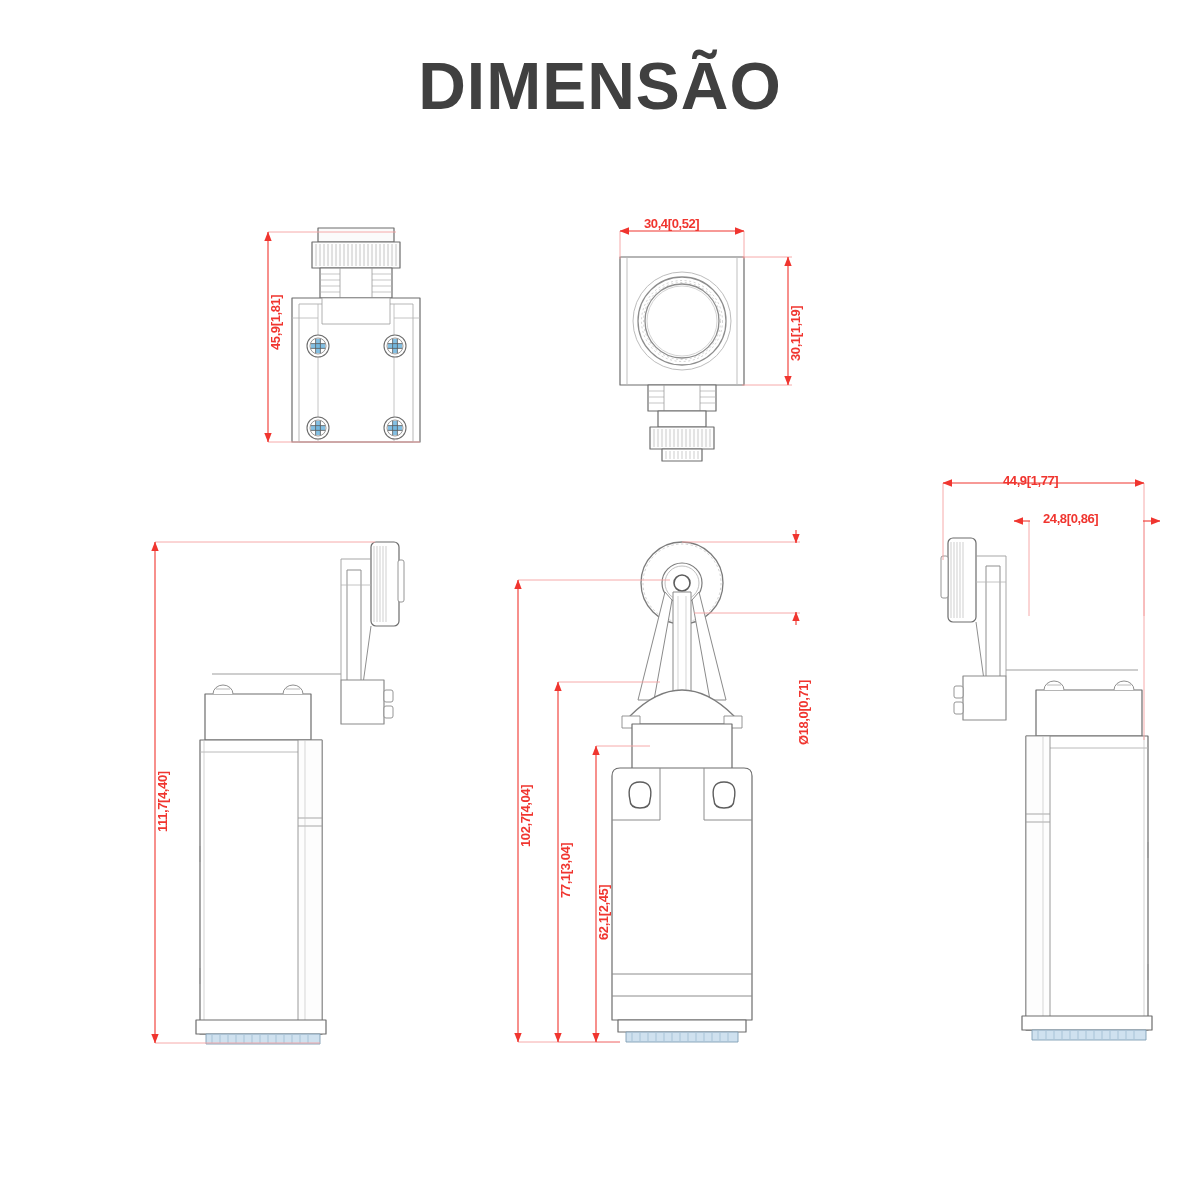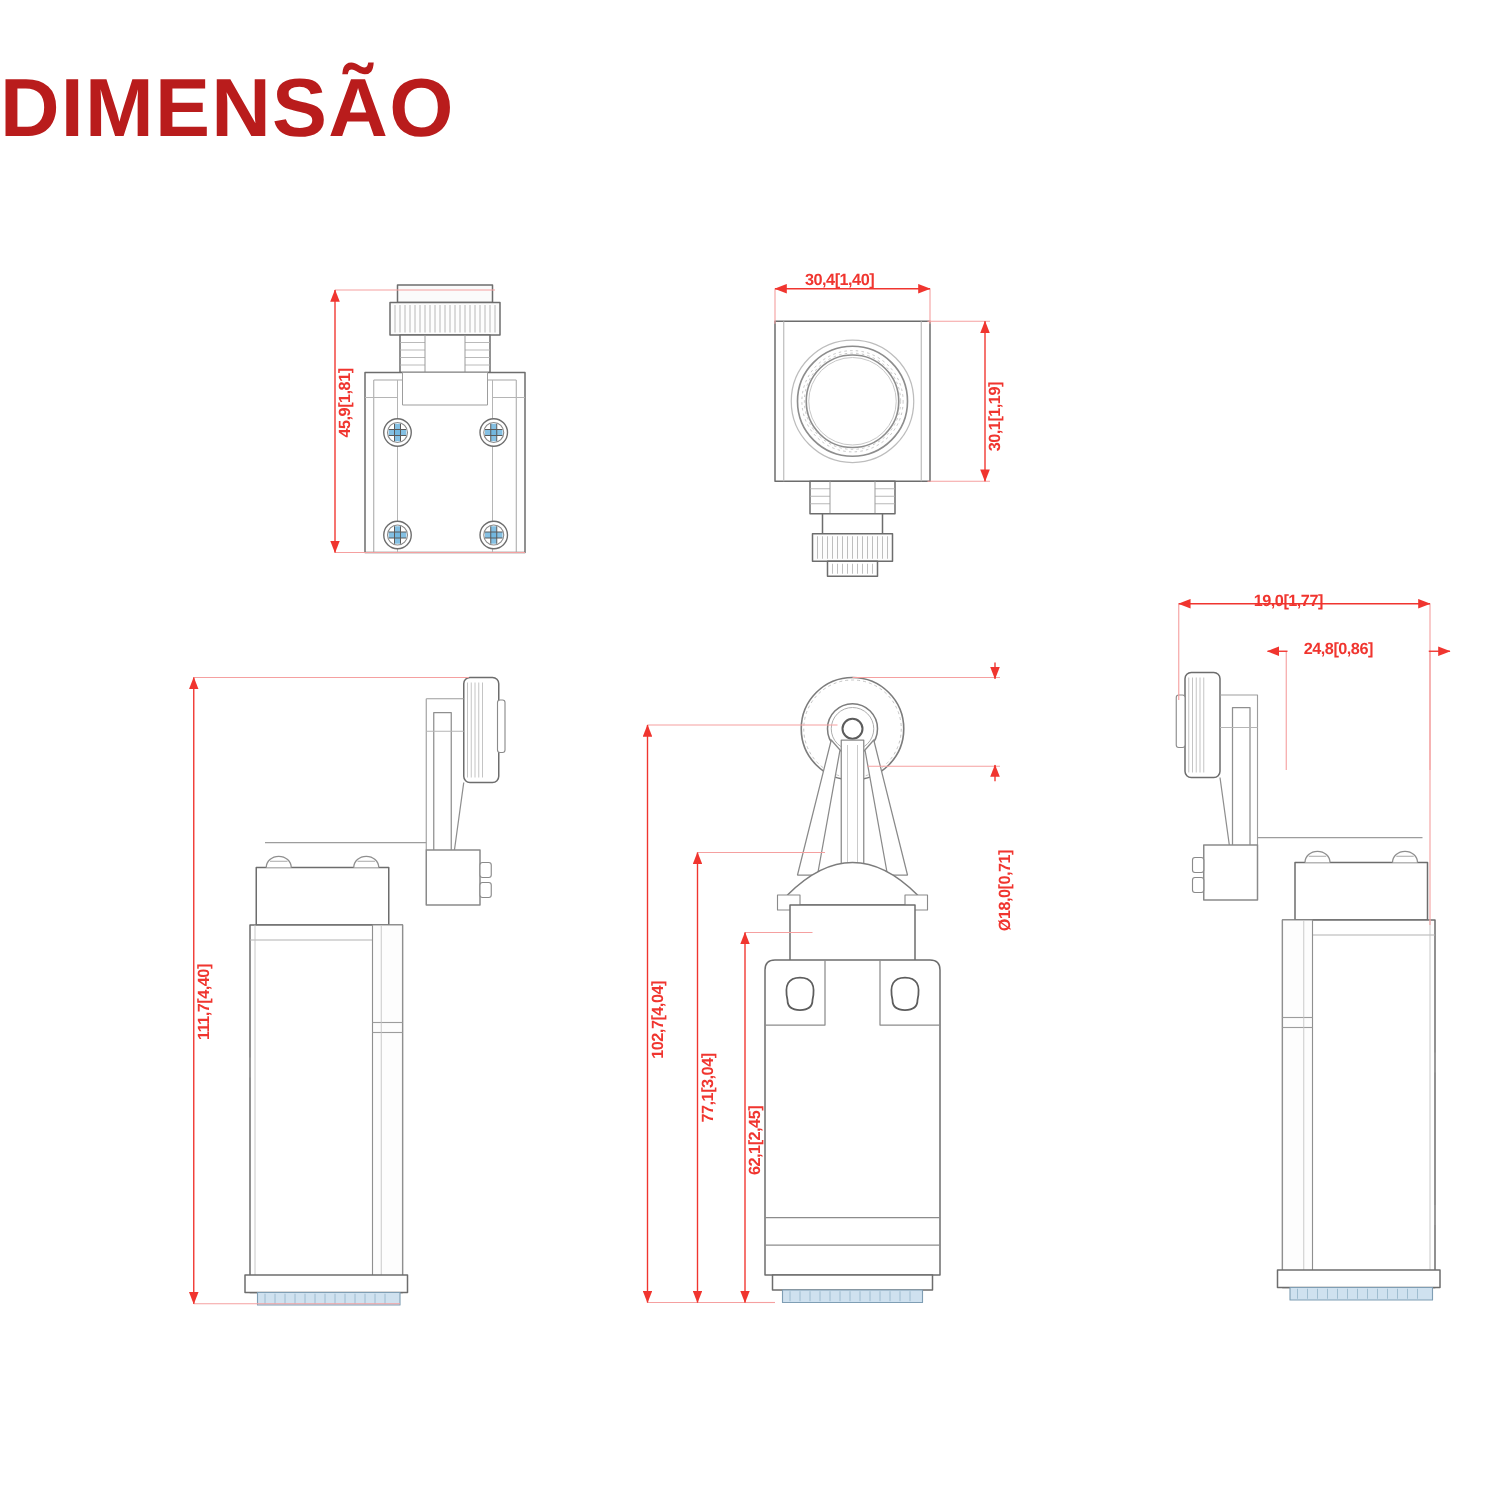--- a/index.html
+++ b/index.html
@@ -19,24 +19,25 @@
     position: relative;
     width: 1200px;
     height: 1200px;
     background: #ffffff;
   }
   #page-title {
     position: absolute;
     top: 52px;
     left: 0;
     width: 1200px;
+    text-align: center;
     font-size: 66px;
     font-weight: bold;
     letter-spacing: 1px;
-    color: #b91c1c;
+    color: #404040;
     font-family: "Liberation Sans", sans-serif;
     line-height: 1.05;
   }
   #drawing-canvas {
     position: absolute;
     top: 0;
     left: 0;
     width: 1200px;
     height: 1200px;
   }
@@ -423,31 +424,31 @@
         <line x1="1144" y1="521" x2="1144" y2="616"></line>
       </g>
       <line x1="1014" y1="521" x2="1030" y2="521" stroke="#f0352f" stroke-width="1.1" marker-start="url(#arrStart)"></line>
       <line x1="1160" y1="521" x2="1143" y2="521" stroke="#f0352f" stroke-width="1.1" marker-start="url(#arrStart)"></line>
 
     </g>
   </svg>
 
   <div class="dim-label rot" style="left:268px; top:350px;">45,9[1,81]</div>
 
-  <div class="dim-label" style="left:644px; top:216px;">30,4[1,40]</div>
+  <div class="dim-label" style="left:644px; top:216px;">30,4[0,52]</div>
 
   <div class="dim-label rot" style="left:788px; top:361px;">30,1[1,19]</div>
 
   <div class="dim-label rot" style="left:155px; top:832px;">111,7[4,40]</div>
 
   <div class="dim-label rot" style="left:518px; top:847px;">102,7[4,04]</div>
 
   <div class="dim-label rot" style="left:558px; top:898px;">77,1[3,04]</div>
 
   <div class="dim-label rot" style="left:596px; top:940px;">62,1[2,45]</div>
 
   <div class="dim-label rot" style="left:796px; top:745px;">Ø18,0[0,71]</div>
 
-  <div class="dim-label" style="left:1003px; top:473px;">19,0[1,77]</div>
+  <div class="dim-label" style="left:1003px; top:473px;">44,9[1,77]</div>
 
   <div class="dim-label" style="left:1043px; top:511px;">24,8[0,86]</div>
 
 </div>
 
 </body></html>

